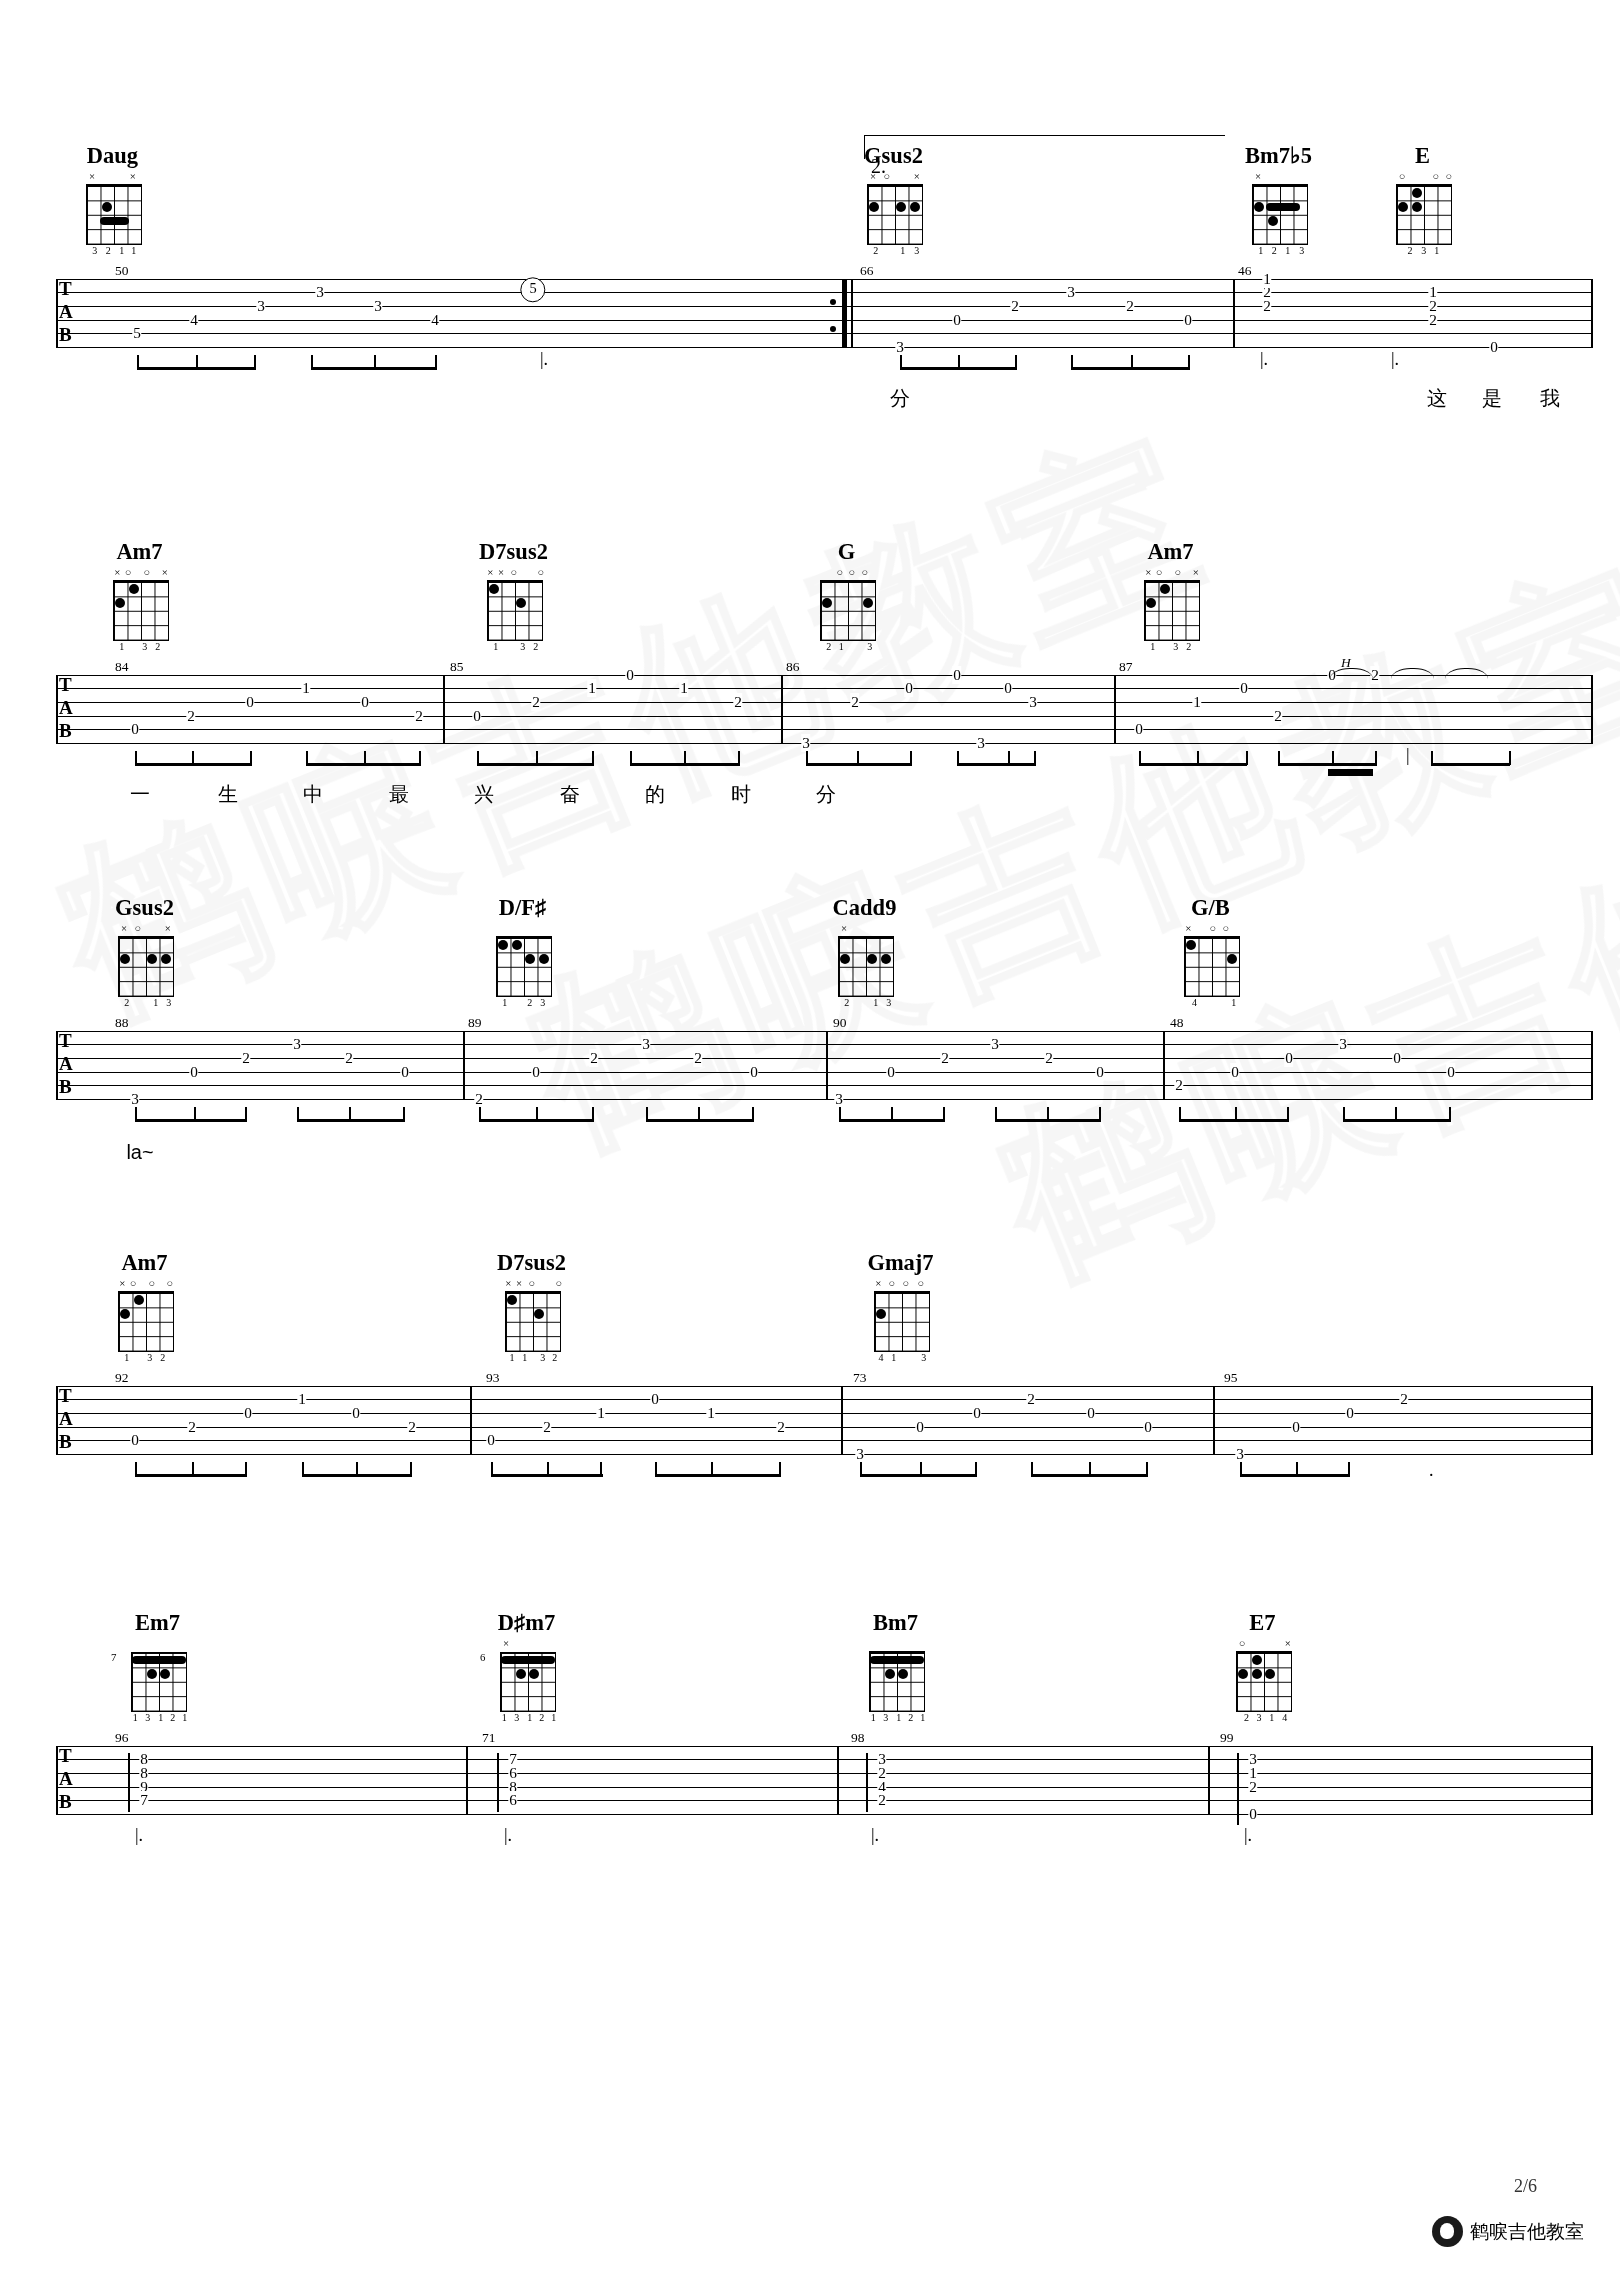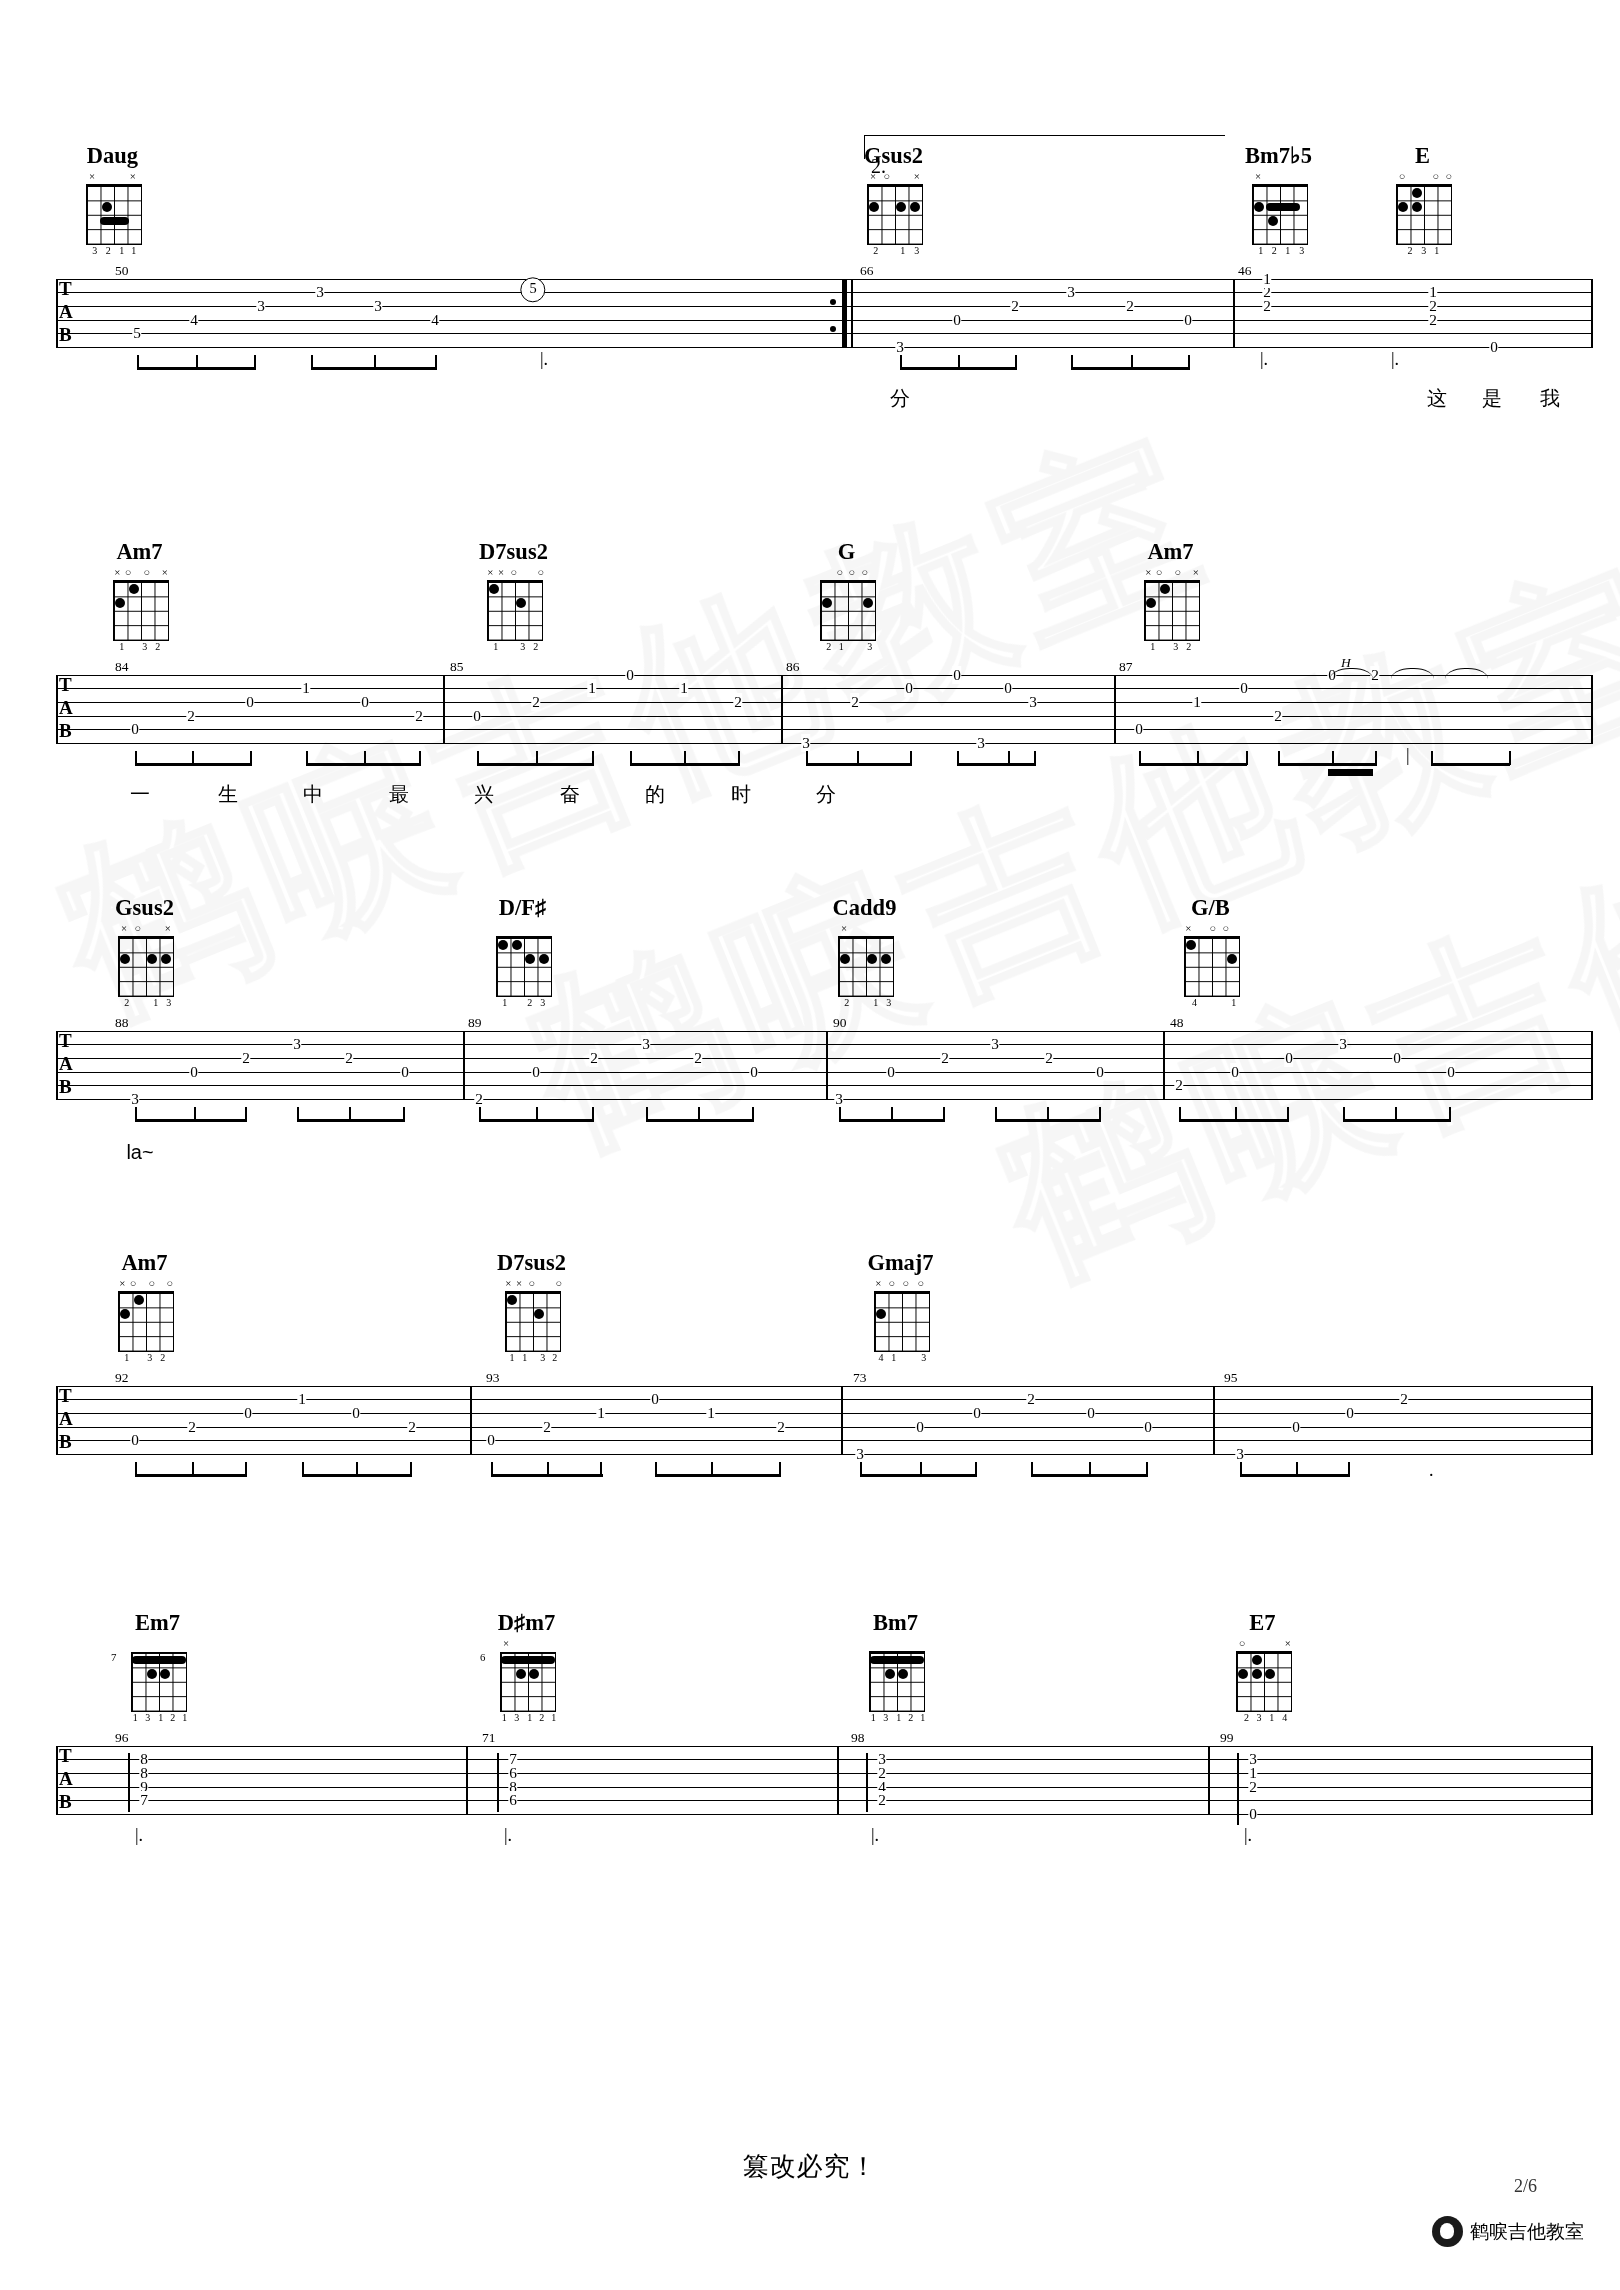--- a/index.html
+++ b/index.html
@@ -863,21 +863,20 @@
       <div class="stem" style="left:1237px;top:7.2px;height:72px;"></div>
 
       <div class="dotmark" style="left:135px;top:79px;">|.</div>
       <div class="dotmark" style="left:504px;top:79px;">|.</div>
       <div class="dotmark" style="left:871px;top:79px;">|.</div>
       <div class="dotmark" style="left:1244px;top:79px;">|.</div>
     </div>
   </div>
 
   <div class="footer">
-    <div class="l2">篡改必究！</div>
   </div>
   <div class="pagenum">2/6</div>
   <div class="badge">
     <div class="logo"></div>
     <div class="txt">鹤唳吉他教室</div>
   </div>
 
 </div>
 
 

